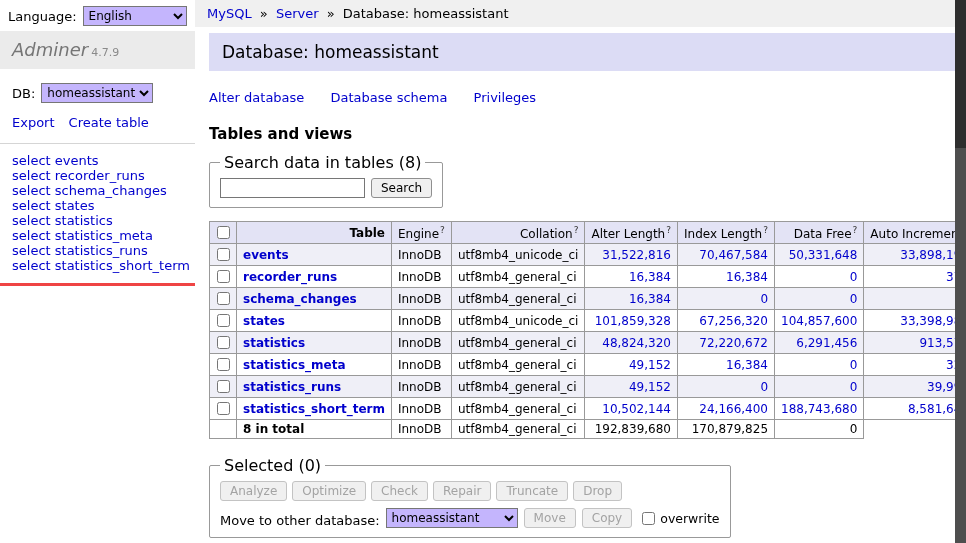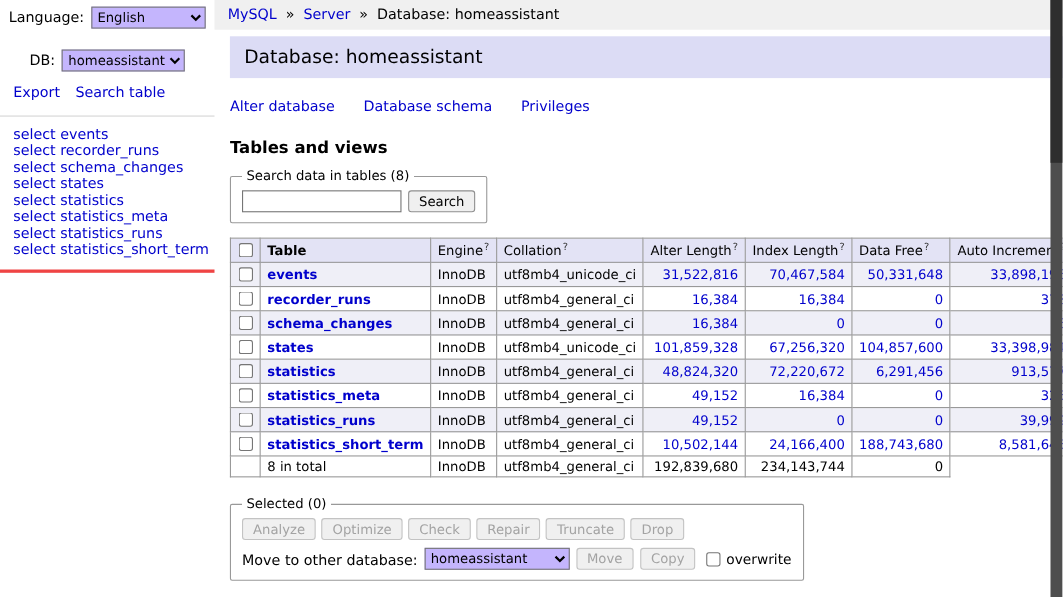--- a/index.html
+++ b/index.html
@@ -26,21 +26,21 @@
 
   .page { display:flex; width:767px; }
 
   
   .sidebar { width:195px; flex:0 0 195px; }
   .lang-row { padding:6px 8px 5px 8px; display:flex; align-items:center; gap:6px; }
   .lang-row select { width:112px; }
   .brand { background:#ebebeb; padding:8px 12px 9px 12px; }
   .brand-name { font-style:italic; color:#757575; font-size:18px; }
   .brand-ver { color:#8a8a8a; font-size:11px; margin-left:3px; }
-  .db-row { padding:14px 12px 4px 12px; display:flex; align-items:center; gap:6px;justify-content:center; }
+  .db-row { padding:14px 12px 4px 12px; display:flex; align-items:center; gap:6px; }
   .db-row select { width:112px; }
   .action-links { padding:8px 12px 10px 12px; border-bottom:1px solid #d5d5d5; }
   .action-links p { margin:0 0 3px 0; }
   .action-links a { margin-right:14px; }
   .table-nav { padding:9px 12px 10px 12px; border-bottom:3px solid #ef4444; }
   .table-nav a { display:block; line-height:15px; white-space:nowrap; }
 
   
   .main { flex:1; position:relative; }
   .crumbbar {
@@ -56,39 +56,39 @@
 
   .content { padding:0 70px 0 14px; }
   .navlinks { margin:19px 0 0 0; }
   .navlinks a { margin-right:22px; }
   h3.sect { font-size:15px; font-weight:bold; margin:20px 0 10px 0; }
 
   fieldset {
     border:1px solid #999; border-radius:2px; padding:6px 10px 9px 10px;
     margin:0; width:-moz-fit-content; width:fit-content;
   }
-  fieldset legend { font-size:12px; padding:0 4px; }
+  fieldset legend { font-size:16px; padding:0 4px; }
   .search-box .row { display:flex; gap:6px; align-items:center; }
 
   table.tbl { border-collapse:collapse; font-size:12px; margin-top:13px; }
   table.tbl th, table.tbl td {
     border:1px solid #999; padding:2px 6px; height:19px; white-space:nowrap;
   }
   table.tbl thead td, table.tbl thead th { background:#e3e3f5; }
-  table.tbl thead th { font-weight:normal; text-align:left; }
+  table.tbl thead th { font-weight:normal; text-align:right; }
   table.tbl thead th.n { font-weight:bold; }
   table.tbl thead sup { font-size:9px; color:#333; margin-left:1px; }
   table.tbl tbody tr:nth-child(odd) { background:#efeff7; }
   table.tbl td.c { width:22px; text-align:center; padding:1px 3px; }
   table.tbl td.n { min-width:112px; }
   table.tbl td.n a { font-weight:bold; }
   table.tbl td.r { text-align:right; min-width:62px; }
   table.tbl tr.total { background:#fff !important; }
   table.tbl tr.total td { color:#000; }
-  table.tbl tr.total td.b { font-weight:normal; }
+  table.tbl tr.total td.b { font-weight:bold; }
   table.tbl td.nb { border:none; background:#fff; }
 
   .selected-box { margin-top:17px; }
   .btn-row { display:flex; gap:5px; }
   .move-row { display:flex; gap:6px; align-items:flex-end; margin-top:7px; font-size:13px; }
   .move-row select { width:132px; }
   .move-row label { display:flex; align-items:center; gap:2px; font-size:12.5px; cursor:pointer; }
 
   
   .scrollbar {
@@ -103,31 +103,34 @@
 <div class="page">
 
   <div class="sidebar">
     <div class="lang-row">
       <span>Language:</span>
       <select>
         <option>English</option>
       </select>
     </div>
 
+    <div class="brand">
+      <span class="brand-name">Adminer</span><span class="brand-ver">4.7.9</span>
+    </div>
 
     <div class="db-row">
       <span>DB:</span>
       <select>
         <option>homeassistant</option>
       </select>
     </div>
 
     <div class="action-links">
       <p>
-        <a>Export</a><a>Search table</a>
+        <a>Export</a><a>Create table</a>
       </p>
     </div>
 
     <div class="table-nav">
       <a>select events</a>
       <a>select recorder_runs</a>
       <a>select schema_changes</a>
       <a>select states</a>
       <a>select statistics</a>
       <a>select statistics_meta</a>
@@ -266,21 +269,21 @@
             <td class="r"><a>188,743,680</a></td>
             <td class="r"><a>8,581,645</a></td>
 
           </tr>
           <tr class="total">
             <td class="c"></td>
             <td class="n b">8 in total</td>
             <td>InnoDB</td>
             <td>utf8mb4_general_ci</td>
             <td class="r">192,839,680</td>
-            <td class="r">234,143,744</td>
+            <td class="r">170,879,825</td>
             <td class="r">0</td>
             <td class="nb"></td>
 
           </tr>
         </tbody>
       </table>
 
       <fieldset class="selected-box">
         <legend>Selected (0)</legend>
         <div class="btn-row">

